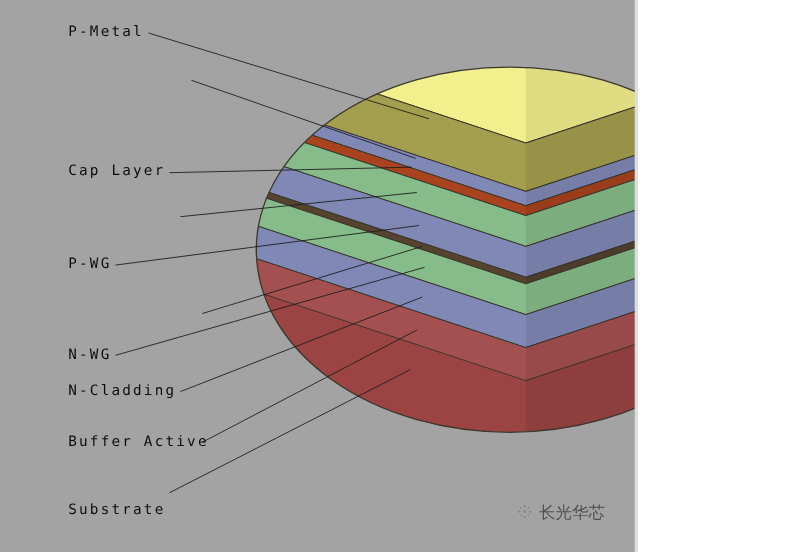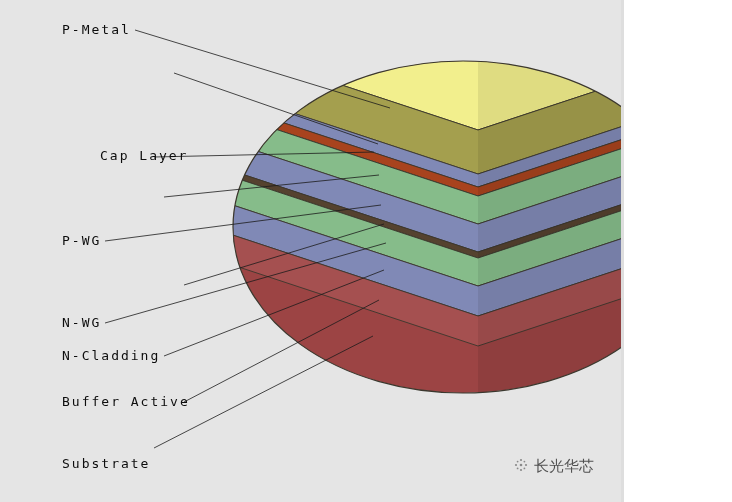--- a/index.html
+++ b/index.html
@@ -2,23 +2,23 @@
 <html><head>
 <meta charset="utf-8">
 <style>
   html, body {
     margin: 0;
     padding: 0;
     background: #ffffff;
   }
   .canvas {
     position: relative;
-    width: 624px;
+    width: 580px;
     height: 502px;
-    background: #e5e5e5;
+    background: #a3a3a3;
     overflow: hidden;
     font-family: "DejaVu Sans Mono", monospace;
   }
   svg.diagram {
     position: absolute;
     left: 0;
     top: 0;
   }
   .layer-label {
     position: absolute;
@@ -81,21 +81,21 @@
       <line x1="164" y1="197" x2="379" y2="175" stroke="#1c1c1c" stroke-width="0.8"></line>
       <line x1="105" y1="241" x2="381" y2="205" stroke="#1c1c1c" stroke-width="0.8"></line>
       <line x1="184" y1="285" x2="384" y2="224" stroke="#1c1c1c" stroke-width="0.8"></line>
       <line x1="105" y1="323" x2="386" y2="243" stroke="#1c1c1c" stroke-width="0.8"></line>
       <line x1="164" y1="356" x2="384" y2="270" stroke="#1c1c1c" stroke-width="0.8"></line>
       <line x1="184" y1="402" x2="379" y2="300" stroke="#1c1c1c" stroke-width="0.8"></line>
       <line x1="154" y1="448" x2="373" y2="336" stroke="#1c1c1c" stroke-width="0.8"></line>
     </svg>
 
   <div class="layer-label" style="left:62px; top:22px;">P-Metal</div>
-  <div class="layer-label" style="left:62px; top:148px;margin-left:38px;">Cap Layer</div>
+  <div class="layer-label" style="left:62px; top:148px;">Cap Layer</div>
   <div class="layer-label" style="left:62px; top:233px;">P-WG</div>
   <div class="layer-label" style="left:62px; top:315px;">N-WG</div>
   <div class="layer-label" style="left:62px; top:348px;">N-Cladding</div>
   <div class="layer-label" style="left:62px; top:394px;">Buffer Active</div>
   <div class="layer-label" style="left:62px; top:456px;">Substrate</div>
 
   <div class="watermark">
     <svg width="16" height="16" viewBox="0 0 16 16">
       <g fill="#8a8a8a">
         <circle cx="8" cy="8" r="1.3"></circle>

